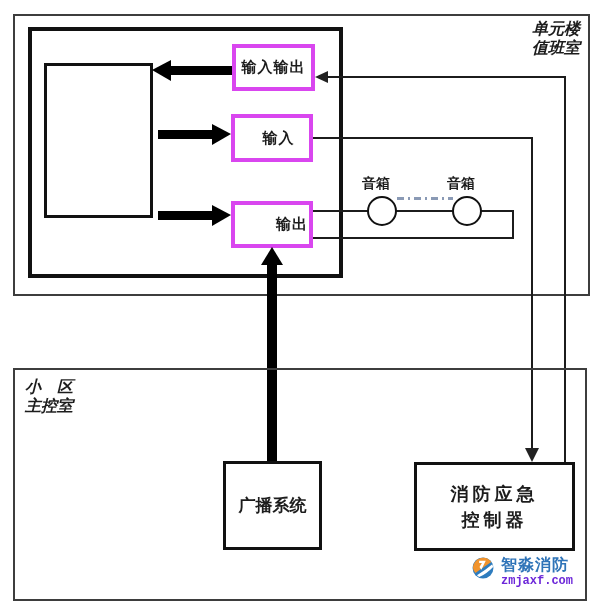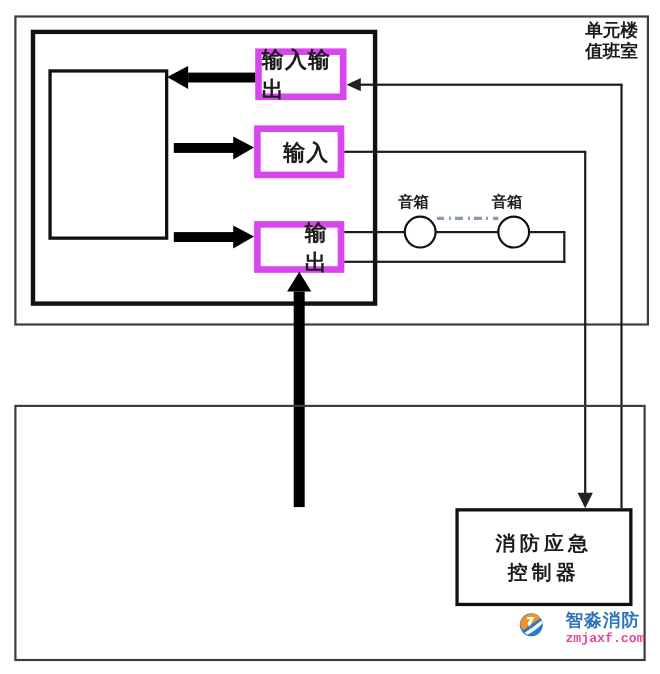--- a/index.html
+++ b/index.html
@@ -4,40 +4,40 @@
 <style>
   html,body{margin:0;padding:0;background:#ffffff;}
   *{box-sizing:border-box;}
   .stage{
     position:relative;width:600px;height:613px;background:#ffffff;
     font-family:"Liberation Sans","DejaVu Sans",sans-serif;color:#1c1c1c;overflow:hidden;
   }
   .box-thin{position:absolute;border:2px solid #3d3d3d;background:transparent;}
   .panel{position:absolute;border:4px solid #111;background:transparent;}
   .box-med{position:absolute;border:3px solid #111;background:#fff;}
-  .port{position:absolute;border:6px solid #d946ef;background:#fff;display:flex;align-items:center;justify-content:center;
-        font-size:20px;font-weight:700;letter-spacing:1px;}
-  .label{position:absolute;font-weight:700;white-space:pre-line;line-height:19px;font-size:16px;}
+  .port{position:absolute;border:4px solid #d946ef;background:#fff;display:flex;align-items:center;justify-content:center;
+        font-size:15px;font-weight:700;letter-spacing:1px;}
+  .label{position:absolute;font-weight:700;white-space:pre-line;line-height:19px;font-size:16px;font-style:italic;}
   .hline{position:absolute;height:2px;background:#1c1c1c;}
   .vline{position:absolute;width:2px;background:#1c1c1c;}
   .shaft-h{position:absolute;height:9px;background:#000;}
   .shaft-v{position:absolute;width:10px;background:#000;}
   .tri{position:absolute;width:0;height:0;}
   .tri-left-big{border-top:10px solid transparent;border-bottom:11px solid transparent;border-right:19px solid #000;}
   .tri-right-big{border-top:10px solid transparent;border-bottom:11px solid transparent;border-left:19px solid #000;}
   .tri-up-big{border-left:11px solid transparent;border-right:11px solid transparent;border-bottom:18px solid #000;}
   .tri-left-sm{border-top:6px solid transparent;border-bottom:6px solid transparent;border-right:13px solid #222;}
   .tri-down-sm{border-left:7px solid transparent;border-right:7px solid transparent;border-top:14px solid #222;}
   .speaker{position:absolute;width:30px;height:30px;border:2px solid #111;border-radius:50%;background:#fff;}
   .spk-label{position:absolute;width:40px;font-size:14px;font-weight:700;}
   .dashdot{position:absolute;height:3px;
     background:repeating-linear-gradient(90deg,#8a9ab5 0 7px,transparent 7px 11px,#8a9ab5 11px 13px,transparent 13px 17px);}
   .bigbox{position:absolute;border:3px solid #111;background:#fff;display:flex;align-items:center;justify-content:center;
           text-align:center;font-weight:700;white-space:pre-line;}
-  .logo{position:absolute;display:flex;align-items:flex-start;gap:20px;}
+  .logo{position:absolute;display:flex;align-items:flex-start;gap:7px;}
   .logo-text{line-height:1;}
   .logo-name{font-size:16px;font-weight:700;letter-spacing:1px;}
   .logo-url{font-size:12px;font-weight:700;font-family:"Liberation Mono","DejaVu Sans Mono",monospace;margin-top:2px;}
 </style>
 </head>
 <body>
 
 <div class="stage">
 
   <div class="box-thin" style="left:13px;top:14px;width:577px;height:282px;"></div>
@@ -84,33 +84,38 @@
 
   <div class="speaker" style="left:367px;top:196px;"></div>
   <div class="speaker" style="left:452px;top:196px;"></div>
   <div class="spk-label" style="left:362px;top:175px;">音箱</div>
   <div class="spk-label" style="left:447px;top:175px;">音箱</div>
 
   <div class="shaft-v" style="left:267px;top:265px;height:196px;"></div>
   <div class="tri tri-up-big" style="left:261px;top:247px;"></div>
 
   <div class="box-thin" style="left:13px;top:368px;width:574px;height:233px;"></div>
+  <div class="label" style="left:25px;top:377px;">小　区
+主控室</div>
 
+  <div class="bigbox" style="left:223px;top:461px;width:99px;height:89px;font-size:17px;">
+    <span>广播系统</span>
+  </div>
 
   <div class="bigbox" style="left:414px;top:462px;width:161px;height:89px;font-size:18px;letter-spacing:4px;line-height:26px;">
     <span>消防应急
 控制器</span>
   </div>
 
   <div class="logo" style="left:472px;top:557px;">
     <svg width="22" height="22" viewBox="0 0 20 20">
       <circle cx="10" cy="10" r="9.5" fill="#2e7cbe"></circle>
       <path d="M0.8 9 Q2 3 8 1 Q14 -0.5 17.5 4.5 L3 14.5 Q0.8 12 0.8 9 Z" fill="#f0932d"></path>
       <path d="M4.5 16.5 Q12 12 18.5 6.5 L19.2 9 Q13 15.5 6.5 18.2 Z" fill="#ffffff"></path>
       <path d="M6.5 3.5 L12.5 3.5 L8.5 11.5 L6.8 9 L9 5.5 L6.5 5.5 Z" fill="#ffffff"></path>
     </svg>
     <div class="logo-text">
       <div class="logo-name" style="color:#2f74b8;">智淼消防</div>
-      <div class="logo-url" style="color:#ec4899;">zmjaxf.com</div>
+      <div class="logo-url" style="color:#6d28d9;">zmjaxf.com</div>
     </div>
   </div>
 
 </div>
 
 </body></html>

